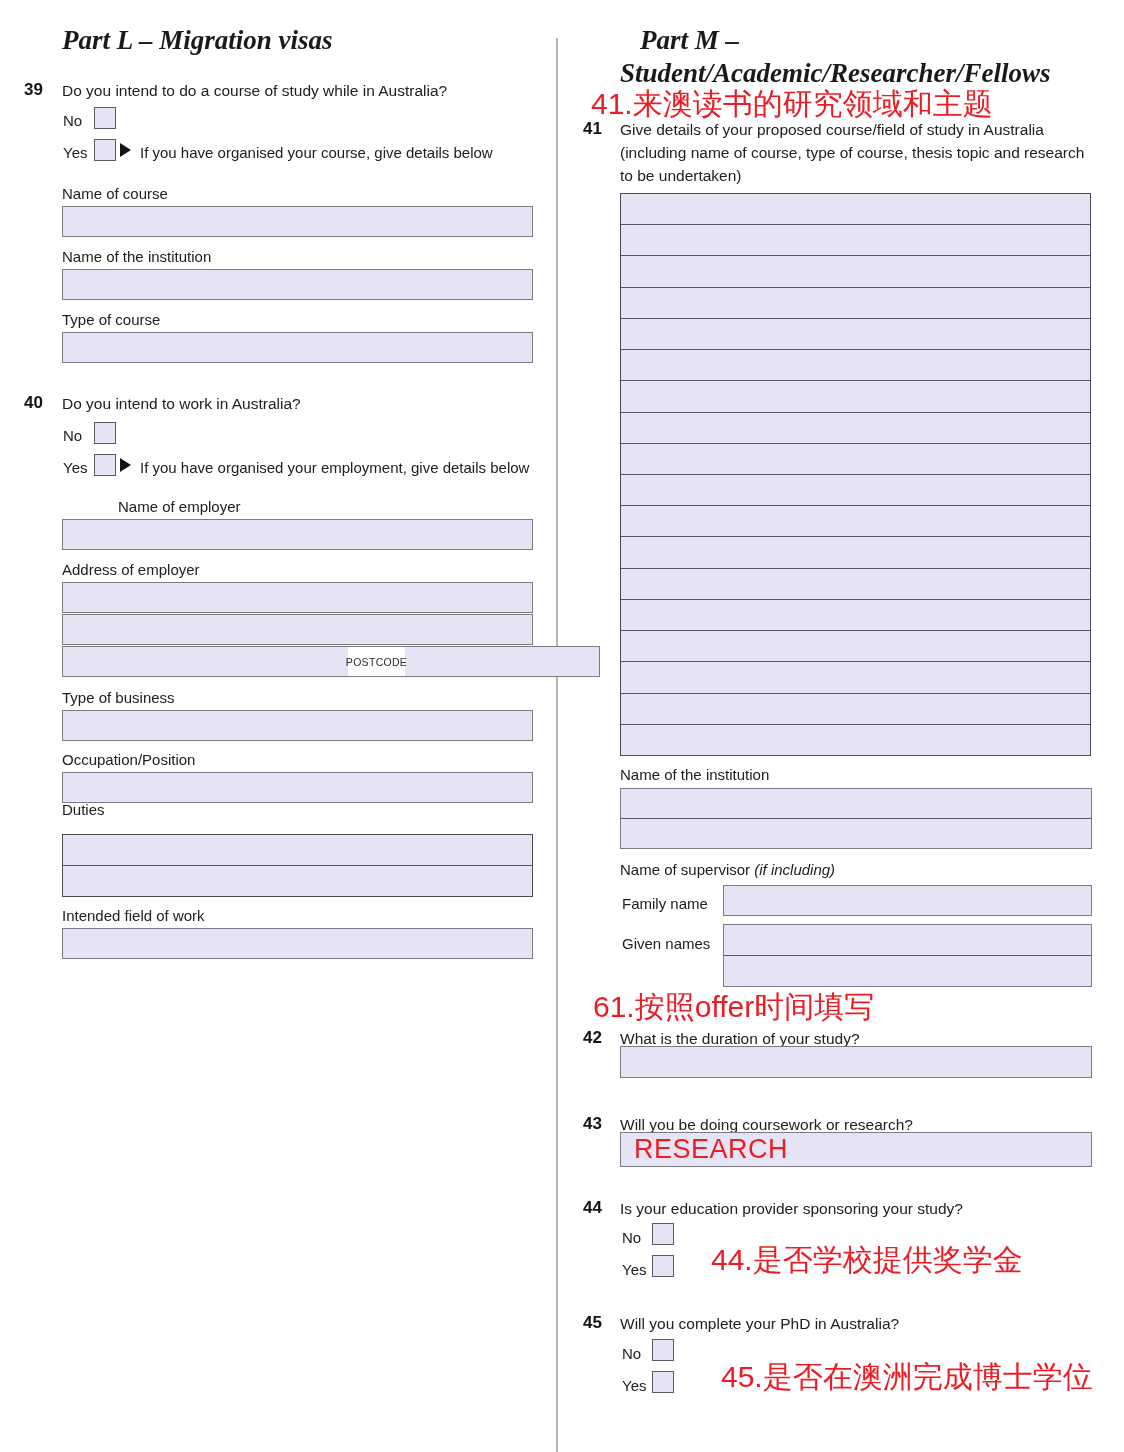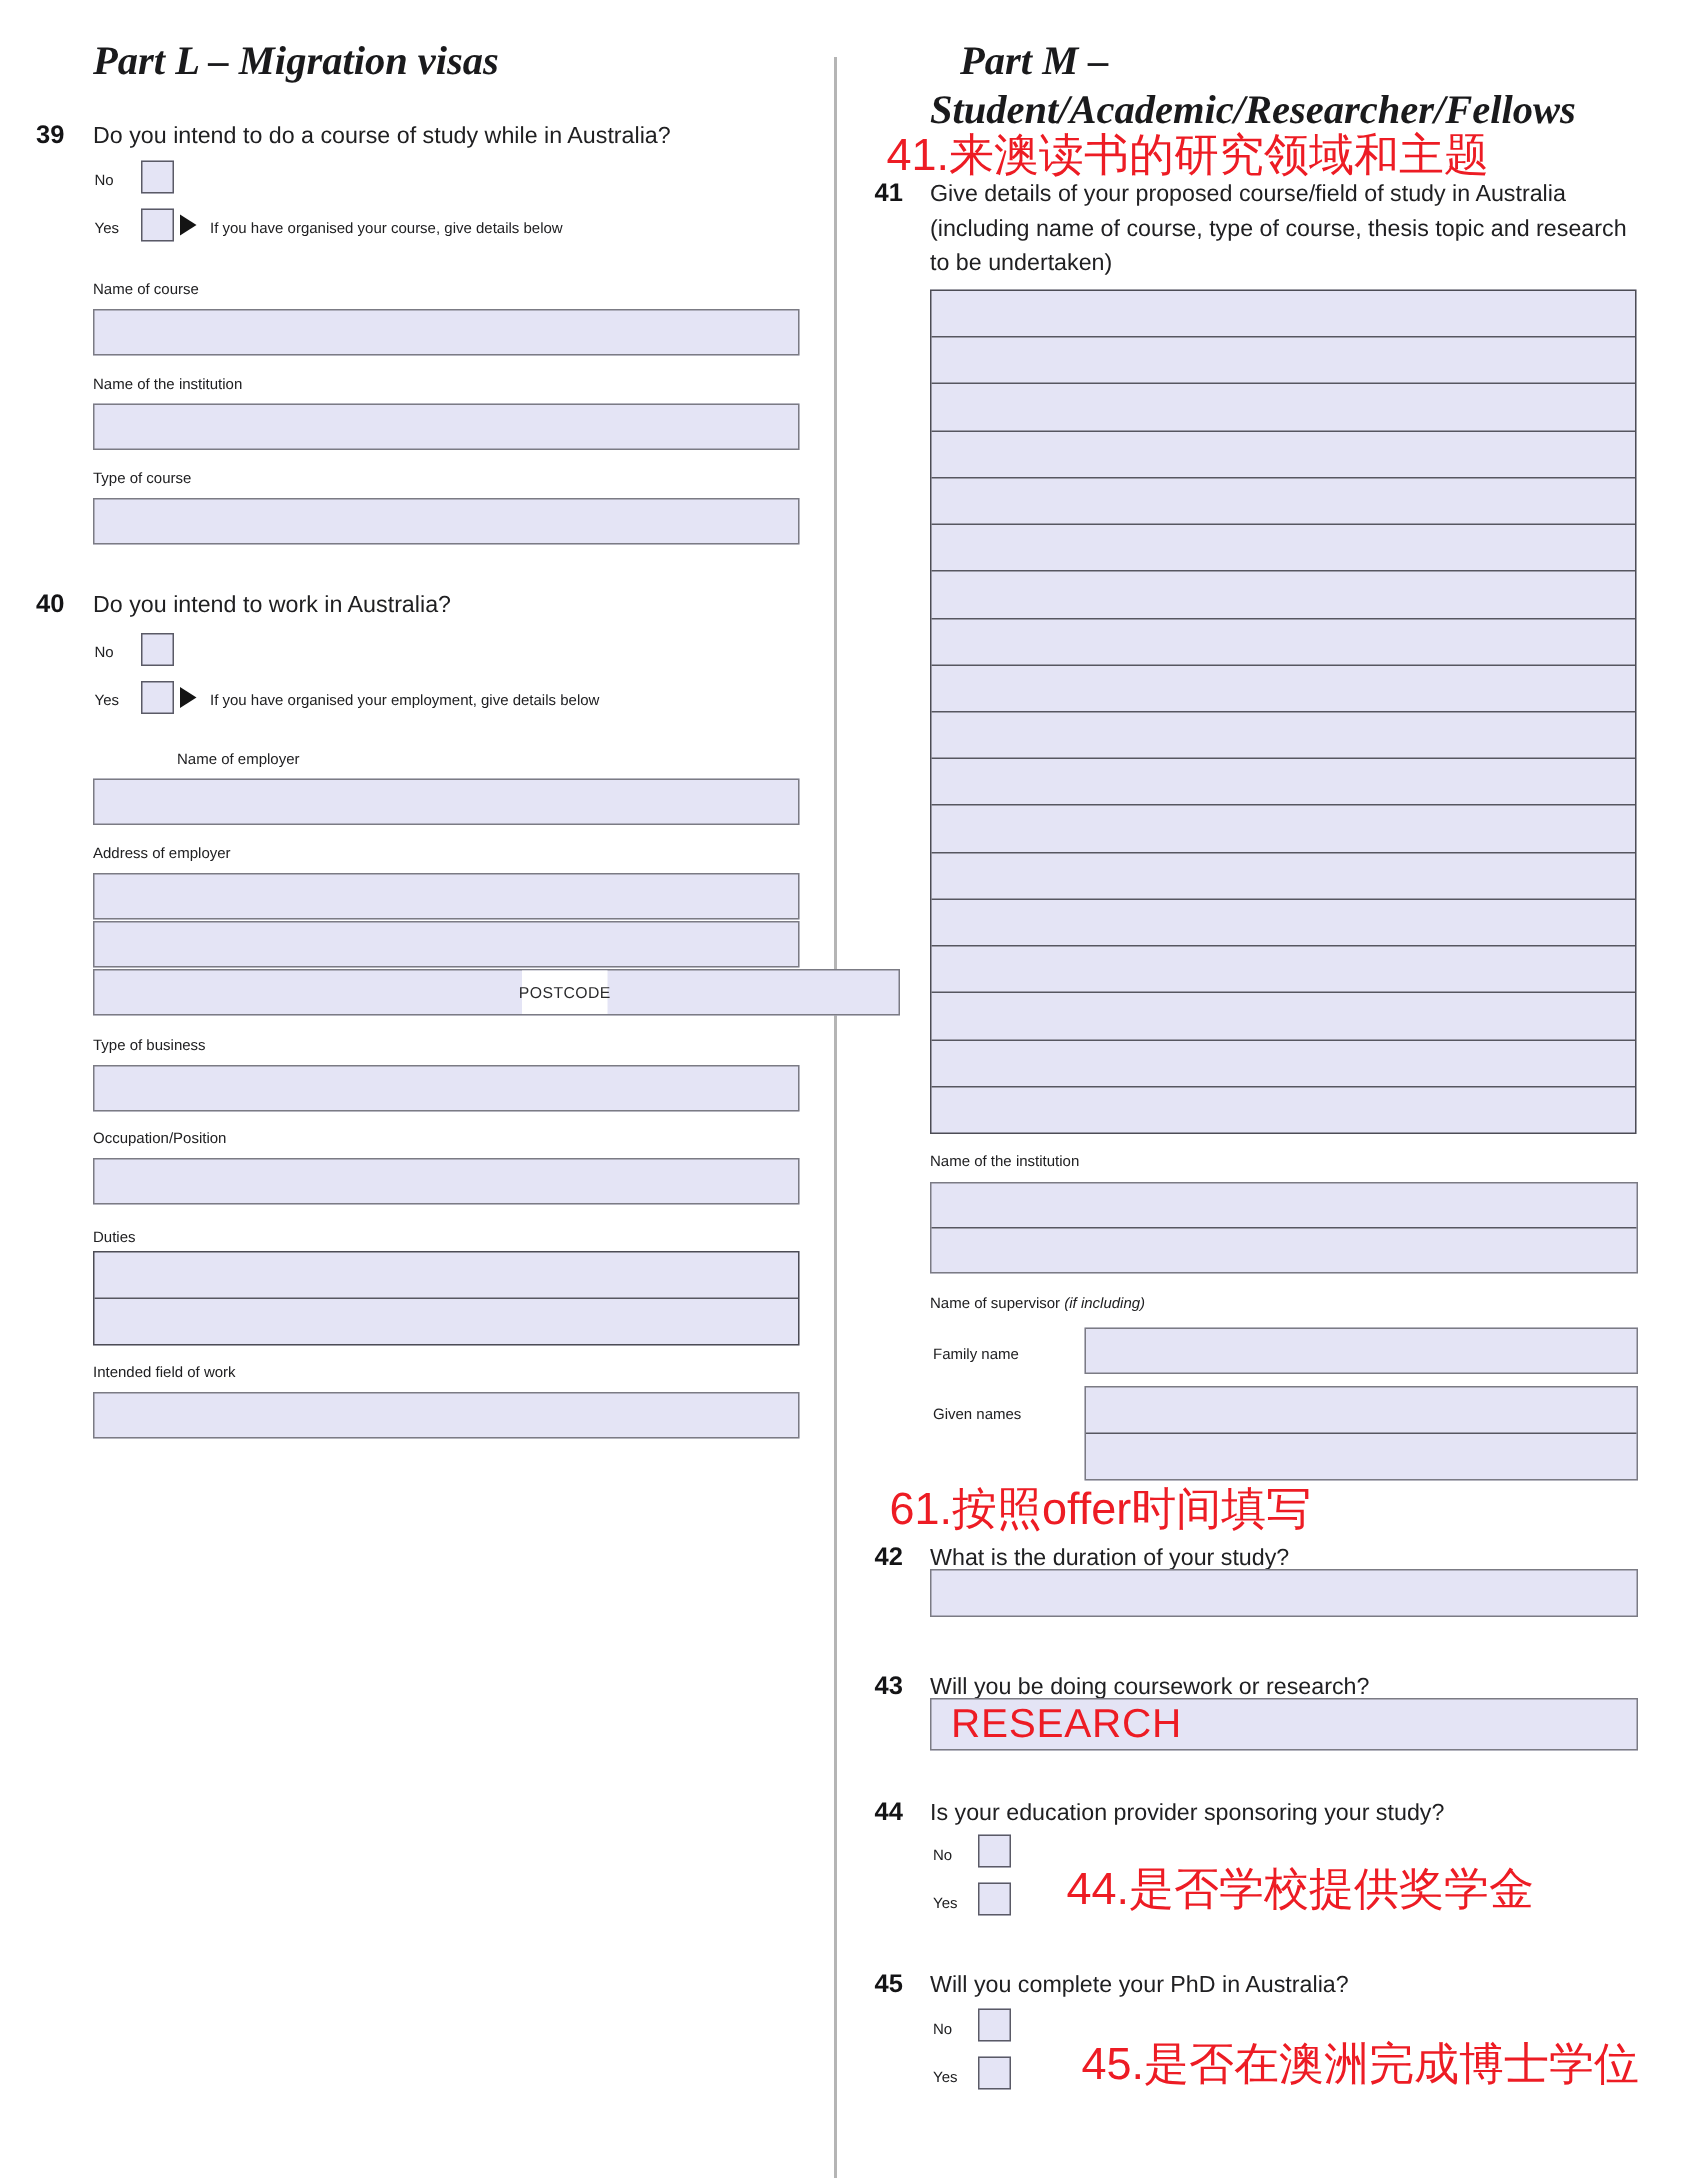--- a/index.html
+++ b/index.html
@@ -3,21 +3,21 @@
 <meta charset="utf-8">
 <style>
   html,body{margin:0;padding:0;background:#ffffff;}
   #page{position:relative;width:1124px;height:1452px;background:#ffffff;overflow:hidden;
         font-family:"Liberation Sans",sans-serif;color:#202022;}
   .abs{position:absolute;}
   .serif-title{font-family:"Liberation Serif",serif;font-style:italic;font-weight:700;
                font-size:27px;line-height:32px;color:#1a1a1c;white-space:nowrap;}
   .qnum{font-weight:700;font-size:17px;color:#141416;}
   .qtext{font-size:15.5px;line-height:23px;color:#202022;}
-  .lbl{font-size:10px;line-height:20px;color:#202022;white-space:nowrap;}
+  .lbl{font-size:15px;line-height:20px;color:#202022;white-space:nowrap;}
   .field{background:#E4E4F5;border:1.4px solid #7b7b84;box-sizing:border-box;}
   .block{background:#E4E4F5;border:1.4px solid #4c4c55;box-sizing:border-box;
          display:flex;flex-direction:column;}
   .block>div{flex:1;border-top:1px solid #565660;}
   .block>div:first-child{border-top:none;}
   .checkbox{width:22px;height:22px;background:#E4E4F5;border:1.4px solid #5a5a66;box-sizing:border-box;}
   .tri{width:0;height:0;border-top:7.5px solid transparent;border-bottom:7.5px solid transparent;
        border-left:11px solid #141414;}
   .red{color:#ED1C24;}
   .ann{font-size:30px;line-height:33px;white-space:nowrap;font-family:Liberation Sans, sans-serif;margin-left:16px;}
@@ -79,21 +79,21 @@
   <div class="abs field" style="left:62px;top:646px;width:538px;height:31px;">
     <div class="postcode">POSTCODE</div>
   </div>
 
   <div class="abs lbl" style="left:62px;top:688px;">Type of business</div>
   <div class="abs field" style="left:62px;top:710px;width:471px;height:31px;"></div>
 
   <div class="abs lbl" style="left:62px;top:750px;">Occupation/Position</div>
   <div class="abs field" style="left:62px;top:772px;width:471px;height:31px;"></div>
 
-  <div class="abs lbl" style="left:62px;top:800px;margin-top:16px;">Duties</div>
+  <div class="abs lbl" style="left:62px;top:800px;">Duties</div>
   <div class="abs block" style="left:62px;top:834px;width:471px;height:63px;">
     <div></div>
     <div></div>
   </div>
 
   <div class="abs lbl" style="left:62px;top:906px;">Intended field of work</div>
   <div class="abs field" style="left:62px;top:928px;width:471px;height:31px;"></div>
 
   <div class="abs serif-title" style="left:640px;top:24px;">Part M –</div>
   <div class="abs serif-title" style="left:620px;top:57px;">Student/Academic/Researcher/Fellows</div>

